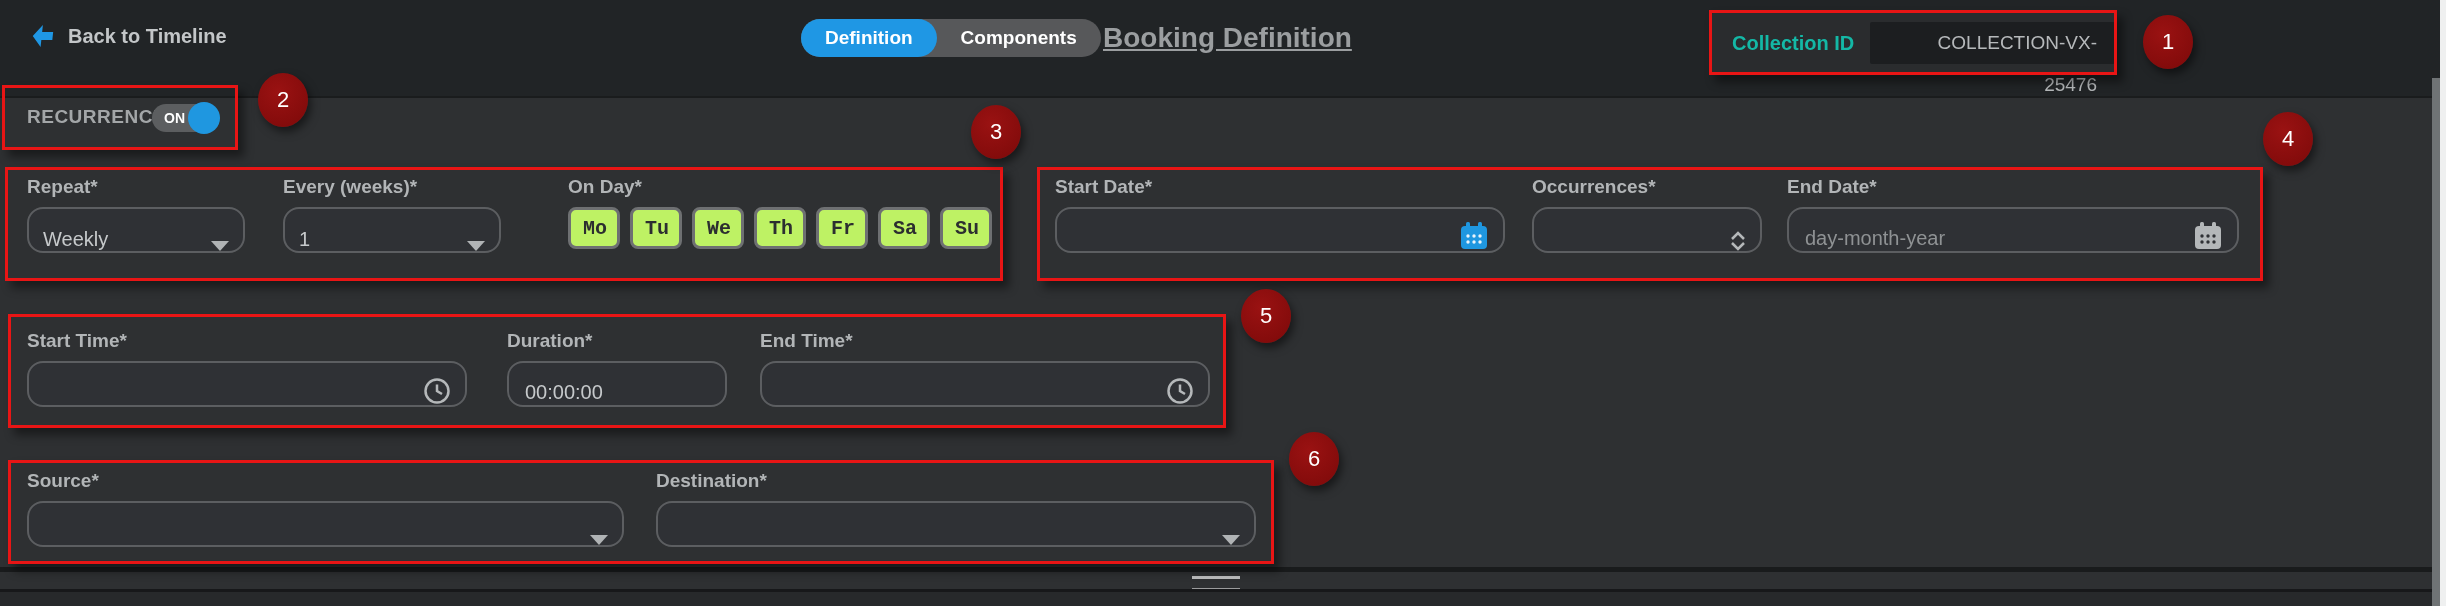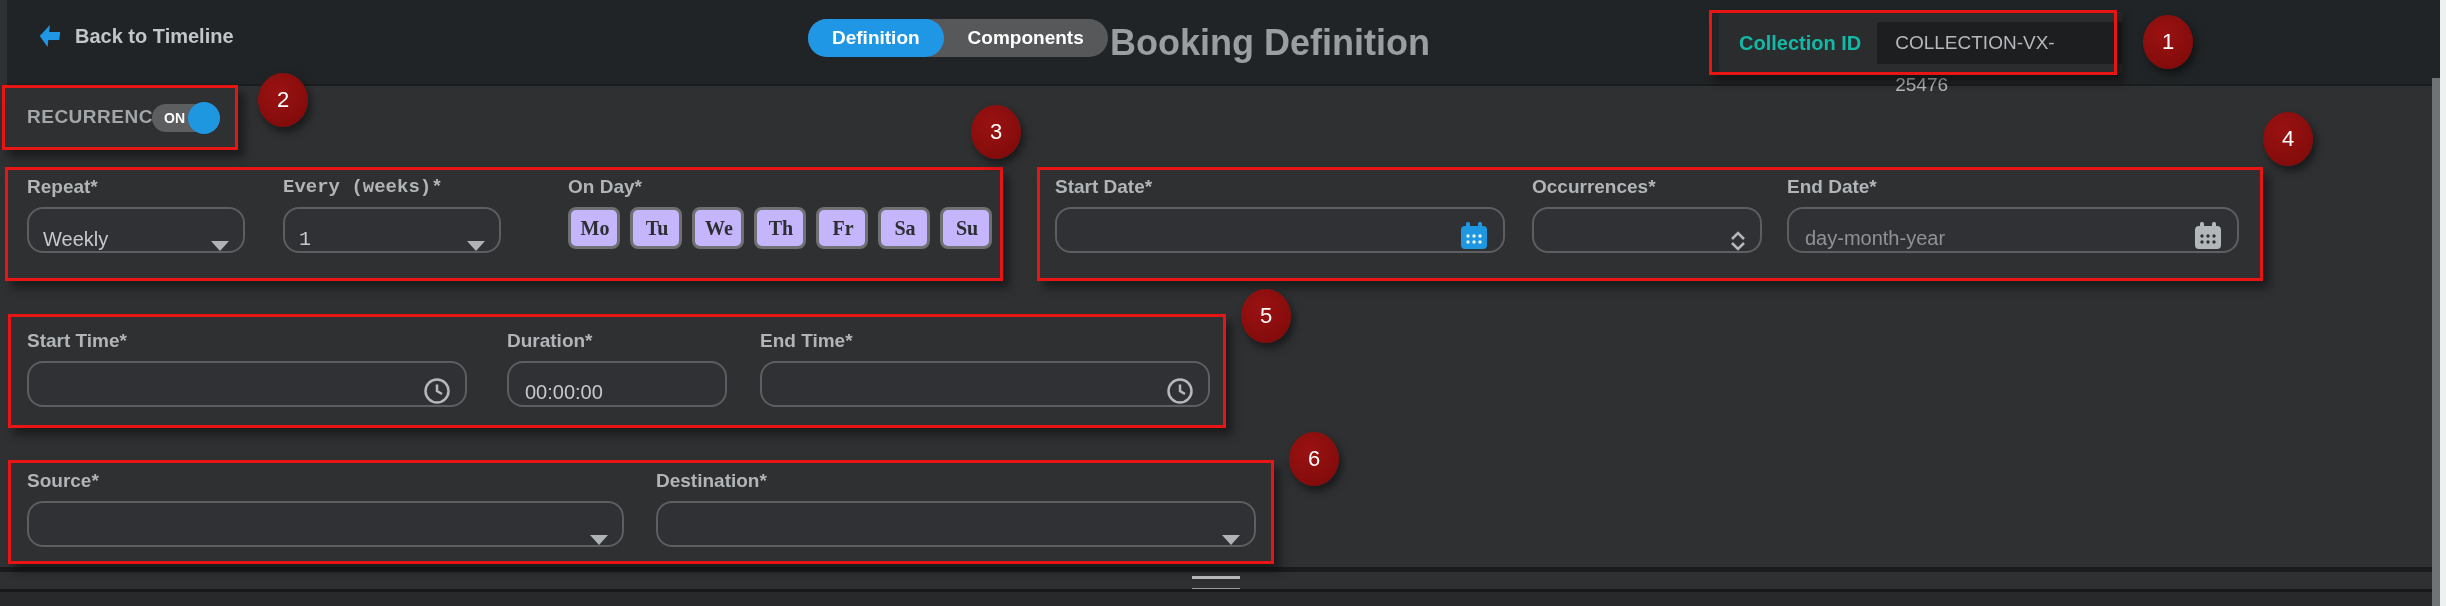--- a/index.html
+++ b/index.html
@@ -1,28 +1,28 @@
 <!DOCTYPE html>
 <html><head>
 <meta charset="utf-8">
 <style>
   html,body{margin:0;padding:0;background:#1b1d1e;}
   .screen{position:relative;width:2446px;height:606px;background:#2e3032;overflow:hidden;
           font-family:"Liberation Sans",sans-serif;}
   
-  .header{position:absolute;left:7px;top:0;width:2440px;height:86px;background:#212426;
-          border-bottom:2px solid #1a1c1d;box-sizing:border-box;}
+  .header{position:absolute;left:0;top:0;width:2440px;height:98px;background:#212426;
+          border-bottom:2px solid #1a1c1d;box-sizing:border-box;text-align:right;}
   .back{position:absolute;left:30px;top:24px;display:flex;align-items:center;gap:12px;
         color:#c3c6c8;font-weight:bold;font-size:20px;cursor:pointer;}
   .tabs{position:absolute;left:801px;top:19px;height:38px;background:#57585a;border-radius:19px;
         display:flex;align-items:center;}
   .tab{padding:0 24px;height:38px;line-height:38px;font-weight:bold;font-size:19px;color:#fff;
        border-radius:19px;cursor:pointer;}
   .tab.active{background:#1f97e4;}
-  .title{position:absolute;left:1103px;top:22px;font-size:36px;font-weight:bold;color:#9b9ea0;}
+  .title{position:absolute;left:1103px;top:22px;font-size:28px;font-weight:bold;color:#9b9ea0;text-decoration:underline;}
   .collection{position:absolute;left:1712px;top:12px;width:403px;height:62px;background:#2a2c2e;
               border-radius:3px;display:flex;align-items:center;}
   .collection .lbl{margin-left:20px;font-weight:bold;font-size:20px;color:#14b8a6;white-space:nowrap;}
   .collection .val{margin-left:16px;background:#1c1e20;height:42px;line-height:42px;padding:0 18px;
                    font-size:19px;color:#b6b9bb;border-radius:2px;}
   
   .recur-label{position:absolute;left:27px;top:106px;font-weight:bold;font-size:19px;color:#a3a6a8;
                letter-spacing:.5px;}
   .toggle{position:absolute;left:152px;top:104px;width:66px;height:28px;background:#5c5e60;
           border-radius:14px;cursor:pointer;}
@@ -35,24 +35,24 @@
   .control{height:46px;background:#2f3135;border:2px solid #5c5e61;border-radius:16px;
            display:flex;align-items:flex-end;padding:0 14px;font-size:20px;color:#c6c9cb;
            box-sizing:border-box;position:relative;}
   .control input{flex:1;min-width:0;background:transparent;border:none;outline:none;
                  font-family:"Liberation Sans",sans-serif;font-size:20px;color:#c6c9cb;}
   .control input::placeholder{color:#8f9294;}
   .caret{width:0;height:0;border-left:9px solid transparent;border-right:9px solid transparent;
          border-top:10px solid #b0b3b5;margin-left:auto;}
   .spin{margin-left:auto;display:flex;flex-direction:column;gap:2px;align-items:center;}
   .days{display:flex;gap:10px;}
-  .day{width:52px;height:42px;background:#c4b5fd;border:3px solid #6e7072;border-radius:8px;
+  .day{width:52px;height:42px;background:#bef264;border:3px solid #6e7072;border-radius:8px;
        color:#2c2e30;font-weight:bold;font-size:20px;display:flex;align-items:center;
        justify-content:center;box-sizing:border-box;cursor:pointer;
-       font-family:Liberation Serif, serif;padding-left:8px;}
+       font-family:Liberation Mono, monospace;padding-left:8px;}
   .icon-right{margin-left:auto;display:flex;align-items:center;}
   
   .divider1{position:absolute;left:0;top:567px;width:2440px;height:5px;background:#191b1c;}
   .grip{position:absolute;left:1192px;top:576px;width:48px;height:9px;
         border-top:3px solid #bcbdbe;border-bottom:3px solid #9a9b9c;cursor:row-resize;}
   .divider2{position:absolute;left:0;top:589px;width:2440px;height:3px;background:#17181a;}
   .bottomstrip{position:absolute;left:0;top:592px;width:2440px;height:14px;background:#27292b;}
   .track-white{position:absolute;left:2440px;top:0;width:6px;height:606px;background:#eff0f0;}
   .thumb{position:absolute;left:2432px;top:78px;width:8px;height:528px;background:#6f7375;}
   
@@ -105,21 +105,21 @@
   </div>
 
   <div class="field" style="left:27px;top:176px;width:218px;">
     <span class="flabel">Repeat*</span>
     <div class="control">
       <span>Weekly</span>
       <span class="caret"></span>
     </div>
   </div>
 
-  <div class="field" style="left:283px;top:176px;width:218px;font-family:Liberation Mono, monospace;">
+  <div class="field" style="left:283px;top:176px;width:218px;">
     <span class="flabel">Every (weeks)*</span>
     <div class="control">
       <span>1</span>
       <span class="caret"></span>
     </div>
   </div>
 
   <div class="field" style="left:568px;top:176px;width:430px;">
     <span class="flabel">On Day*</span>
     <div class="days">

